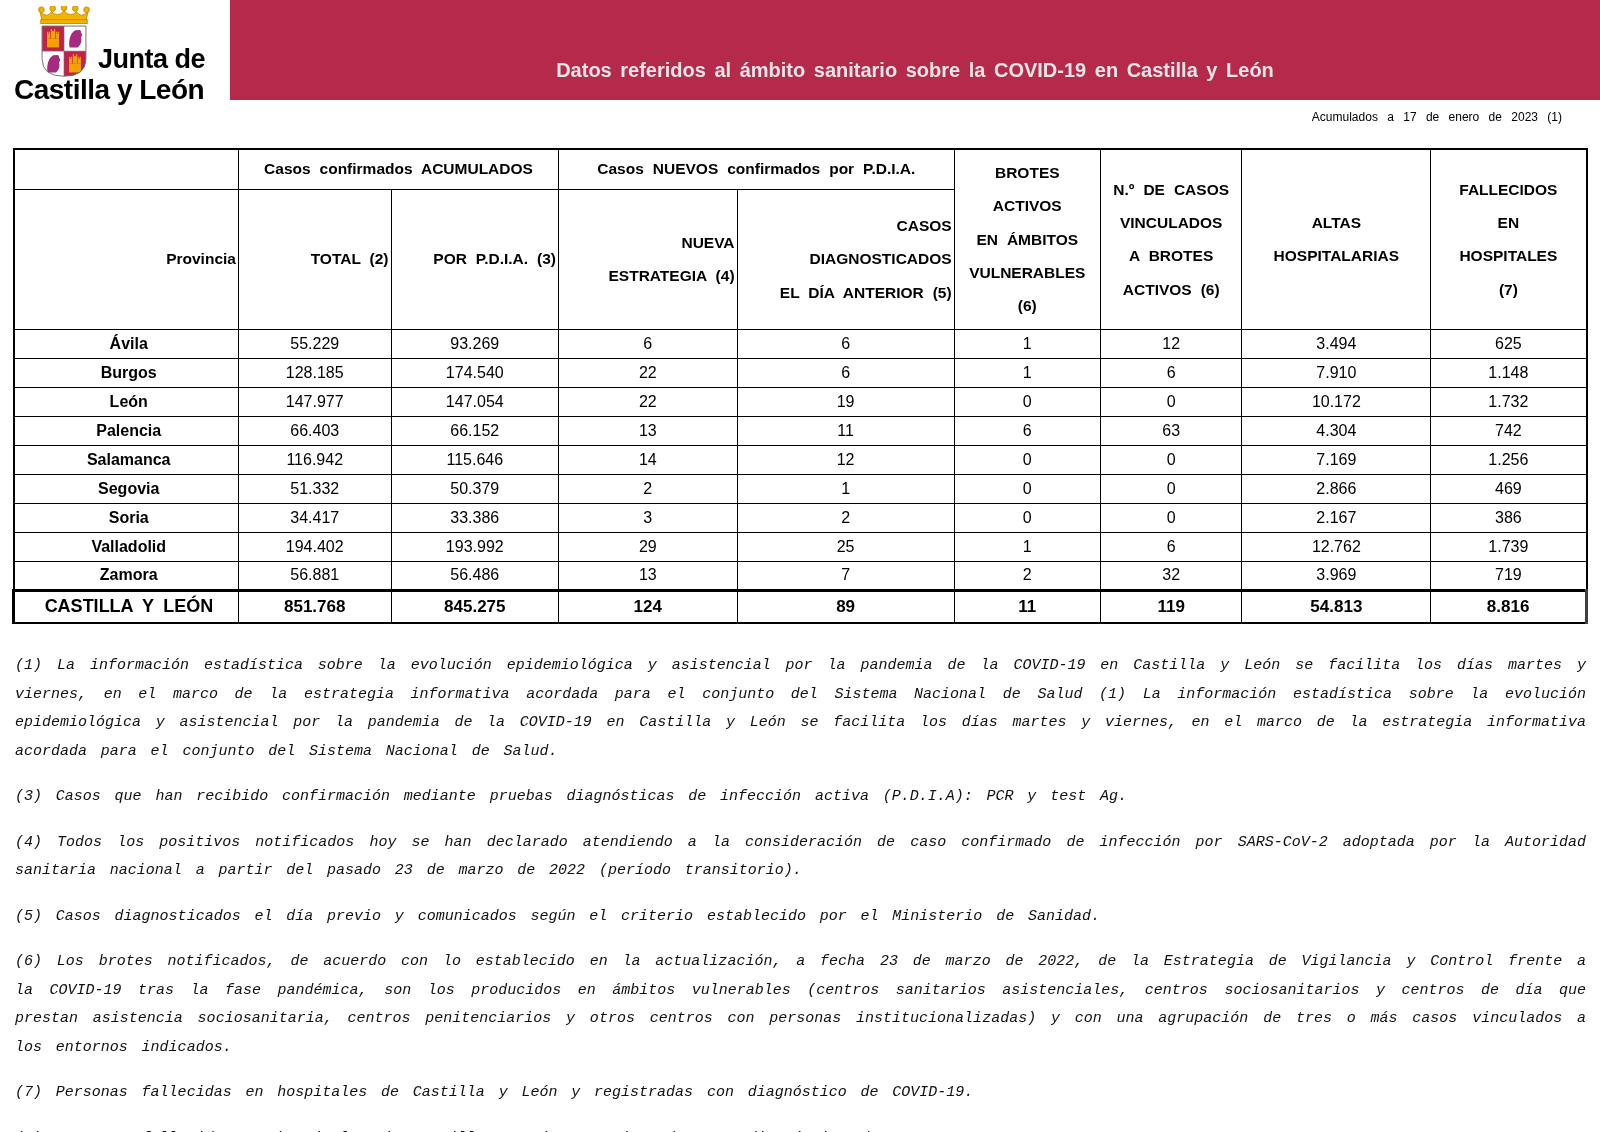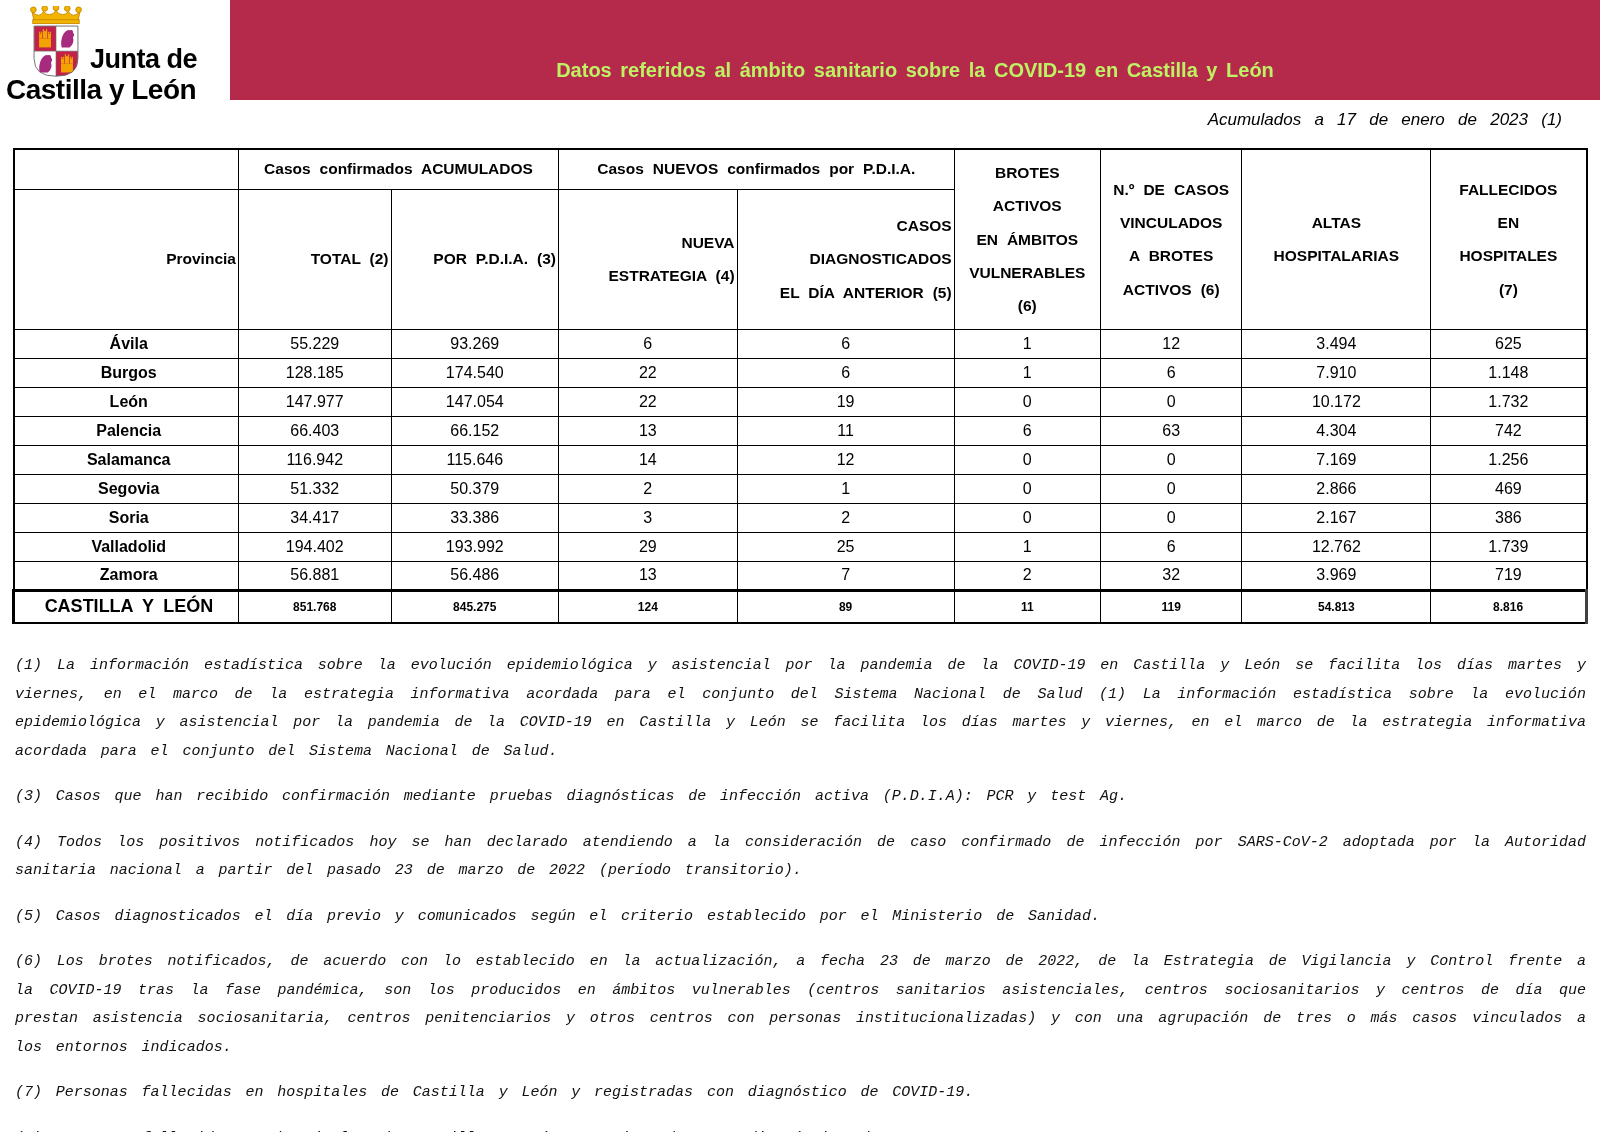--- a/index.html
+++ b/index.html
@@ -8,44 +8,44 @@
     position: relative;
     width: 1600px;
     height: 1132px;
     overflow: hidden;
     font-family: "Liberation Sans", sans-serif;
     color: #000;
     background: #fff;
   }
 
   
-  .logo { position: absolute; left: 4px; top: 4px; width: 218px; height: 102px; }
+  .logo { position: absolute; left: 12px; top: 4px; width: 218px; height: 102px; }
   .logo .emblem { position: absolute; left: 20px; top: 2px; width: 64px; height: 74px; }
   .logo .l1 {
     position: absolute; left: 86px; top: 40px;
     font-size: 27px; font-weight: bold; letter-spacing: -0.5px; white-space: nowrap;
   }
   .logo .l2 {
     position: absolute; left: 2px; top: 70px;
     font-size: 28px; font-weight: bold; letter-spacing: -0.5px; white-space: nowrap;
   }
 
   .banner {
     position: absolute; left: 230px; top: 0; right: 0; height: 100px;
     background: #B52A4B;
     display: flex; align-items: center; justify-content: center;
   }
   .banner .title {
-    color: #bef264; font-size: 20px; font-weight: bold;
+    color: #e5e5e5; font-size: 20px; font-weight: bold;
     word-spacing: 0.15em; text-align: center; margin-top: 40px;
   }
 
   .date-note {
     position: absolute; top: 110px; right: 38px;
-    font-style: italic; font-size: 17px; word-spacing: 0.5em; white-space: nowrap;
+    font-size: 12px; word-spacing: 0.5em; white-space: nowrap;
   }
 
   
   table.covid {
     position: absolute; top: 148px; left: 12px;
     width: 1576px;
     border-collapse: collapse; table-layout: fixed;
     border: 2px solid #000;
   }
   table.covid th, table.covid td {
@@ -62,21 +62,21 @@
     margin-top: 16px;
   }
   tr.h1 th { height: 40px; line-height: 1.2; }
   tr.h1 th.tall { line-height: 2.15; }
   tr.h2 th { height: 140px; text-align: right; }
   tr.data-row td { height: 29px; font-size: 16px; }
   td.prov {
     text-align: left; padding-left: 6px; font-weight: bold; font-size: 16px;
   }
   tr.total-row td {
-    height: 33px; font-weight: bold; font-size: 12px;
+    height: 33px; font-weight: bold; font-size: 17px;
     border-top: 3px solid #000; border-bottom: 2px solid #000;
   }
   tr.total-row td:first-child { border-left: 3px solid #000; font-size: 18px; word-spacing: 0.25em; }
   tr.total-row td:last-child { border-right: 3px solid #404040; }
 
   
   .footnotes {
     position: absolute; top: 652px; left: 15px; width: 1571px;
     font-style: italic; font-size: 15px; color: #111;
   }

